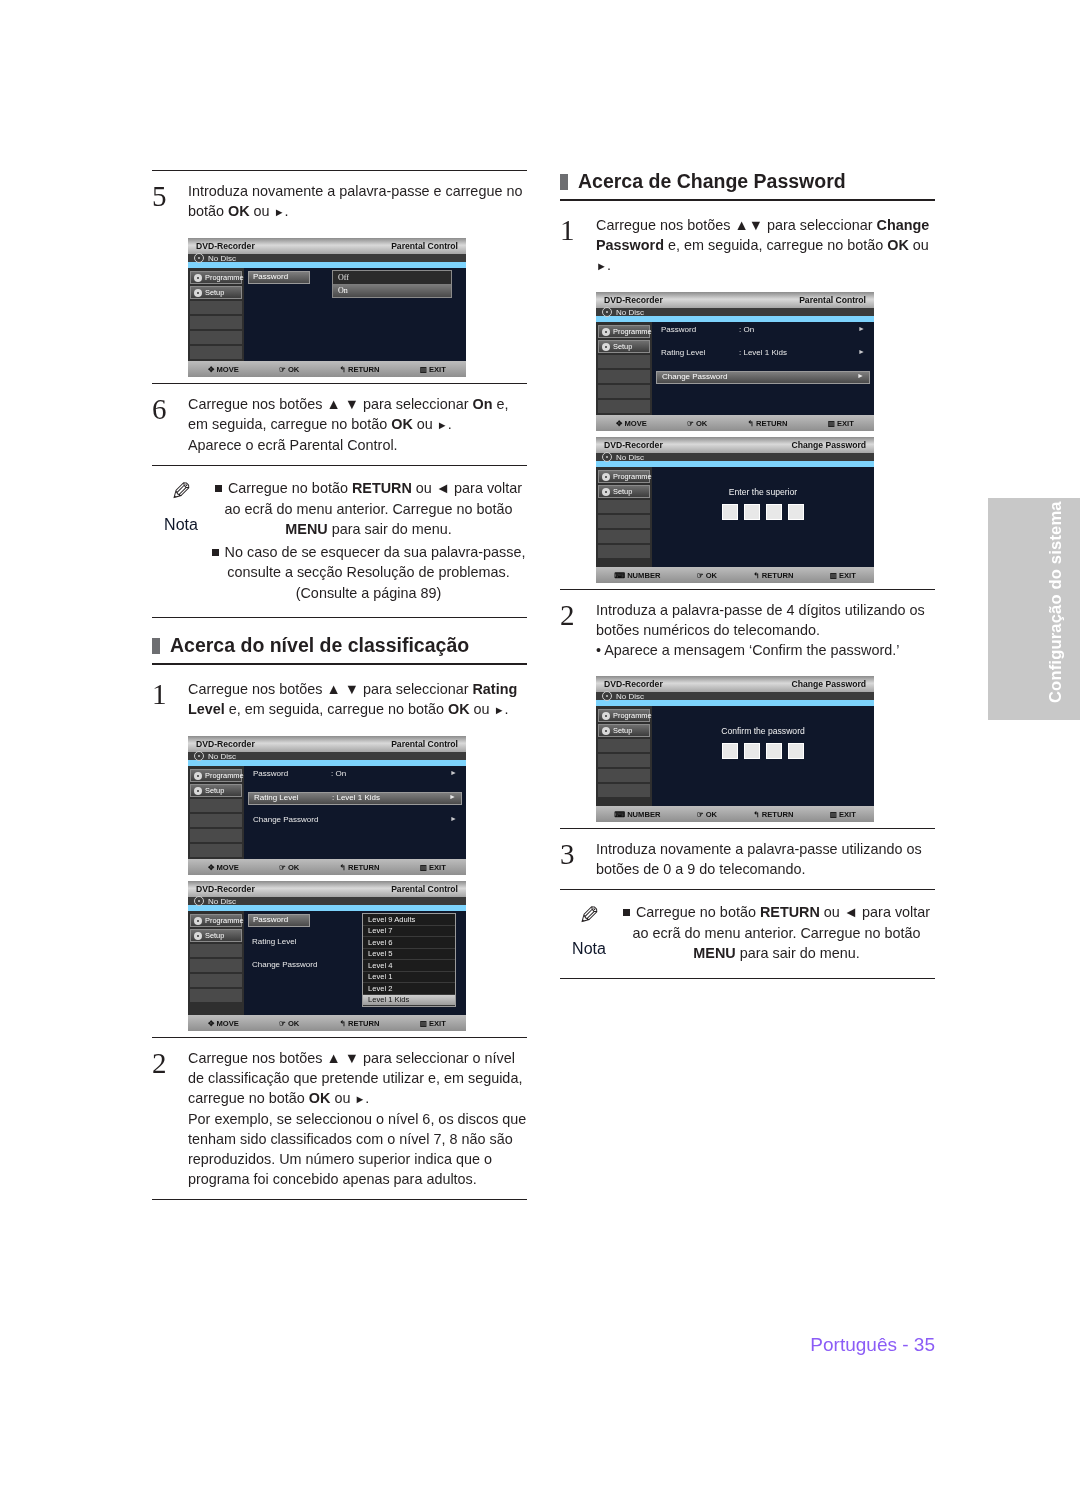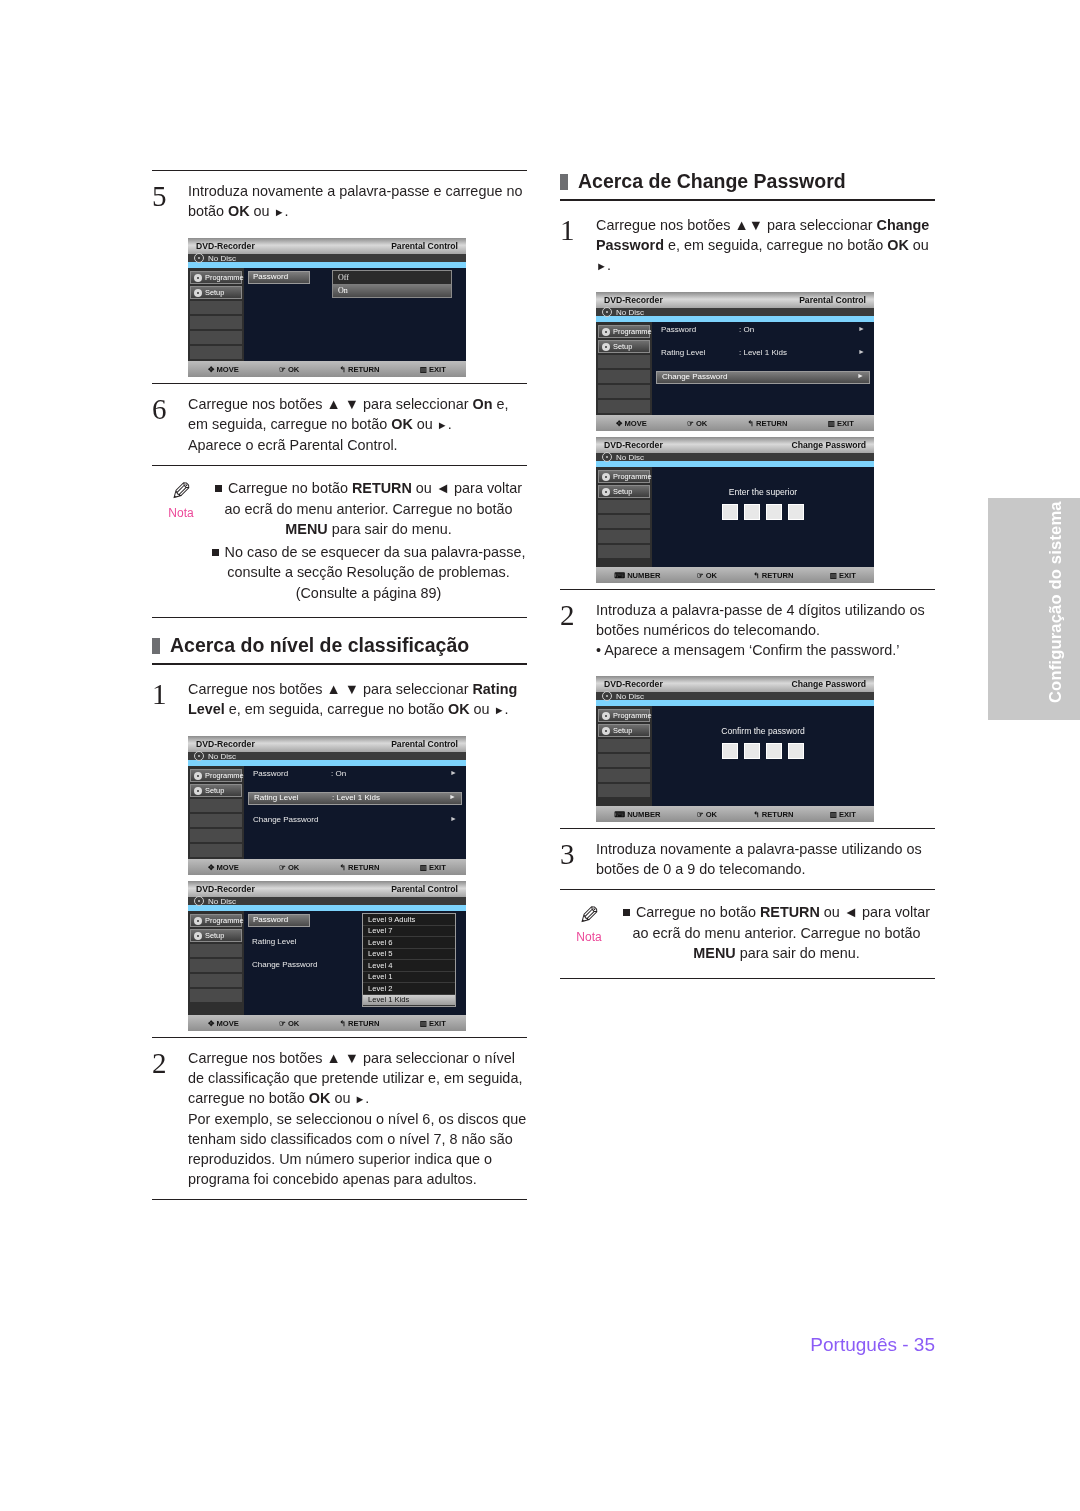--- a/index.html
+++ b/index.html
@@ -89,24 +89,24 @@
     text-align: center;
     color: #231f20;
   }
   .note-icon .pencil {
     font-size: 25px;
     line-height: 26px;
     display: block;
     transform: scaleX(-1);
   }
   .note-icon .lbl {
-    font-size: 12px;
-    color: #ec4899;
+    font-size: 16px;
+    color: #0f172a;
     display: block;
-    margin-top: 2px;
+    margin-top: 12px;
   }
   .note-body {
     font-size: 14.4px;
     line-height: 20.5px;
     color: #231f20;
   }
   .note-body .bullet {
     display: inline-block;
     width: 7px; height: 7px;
     background: #231f20;

